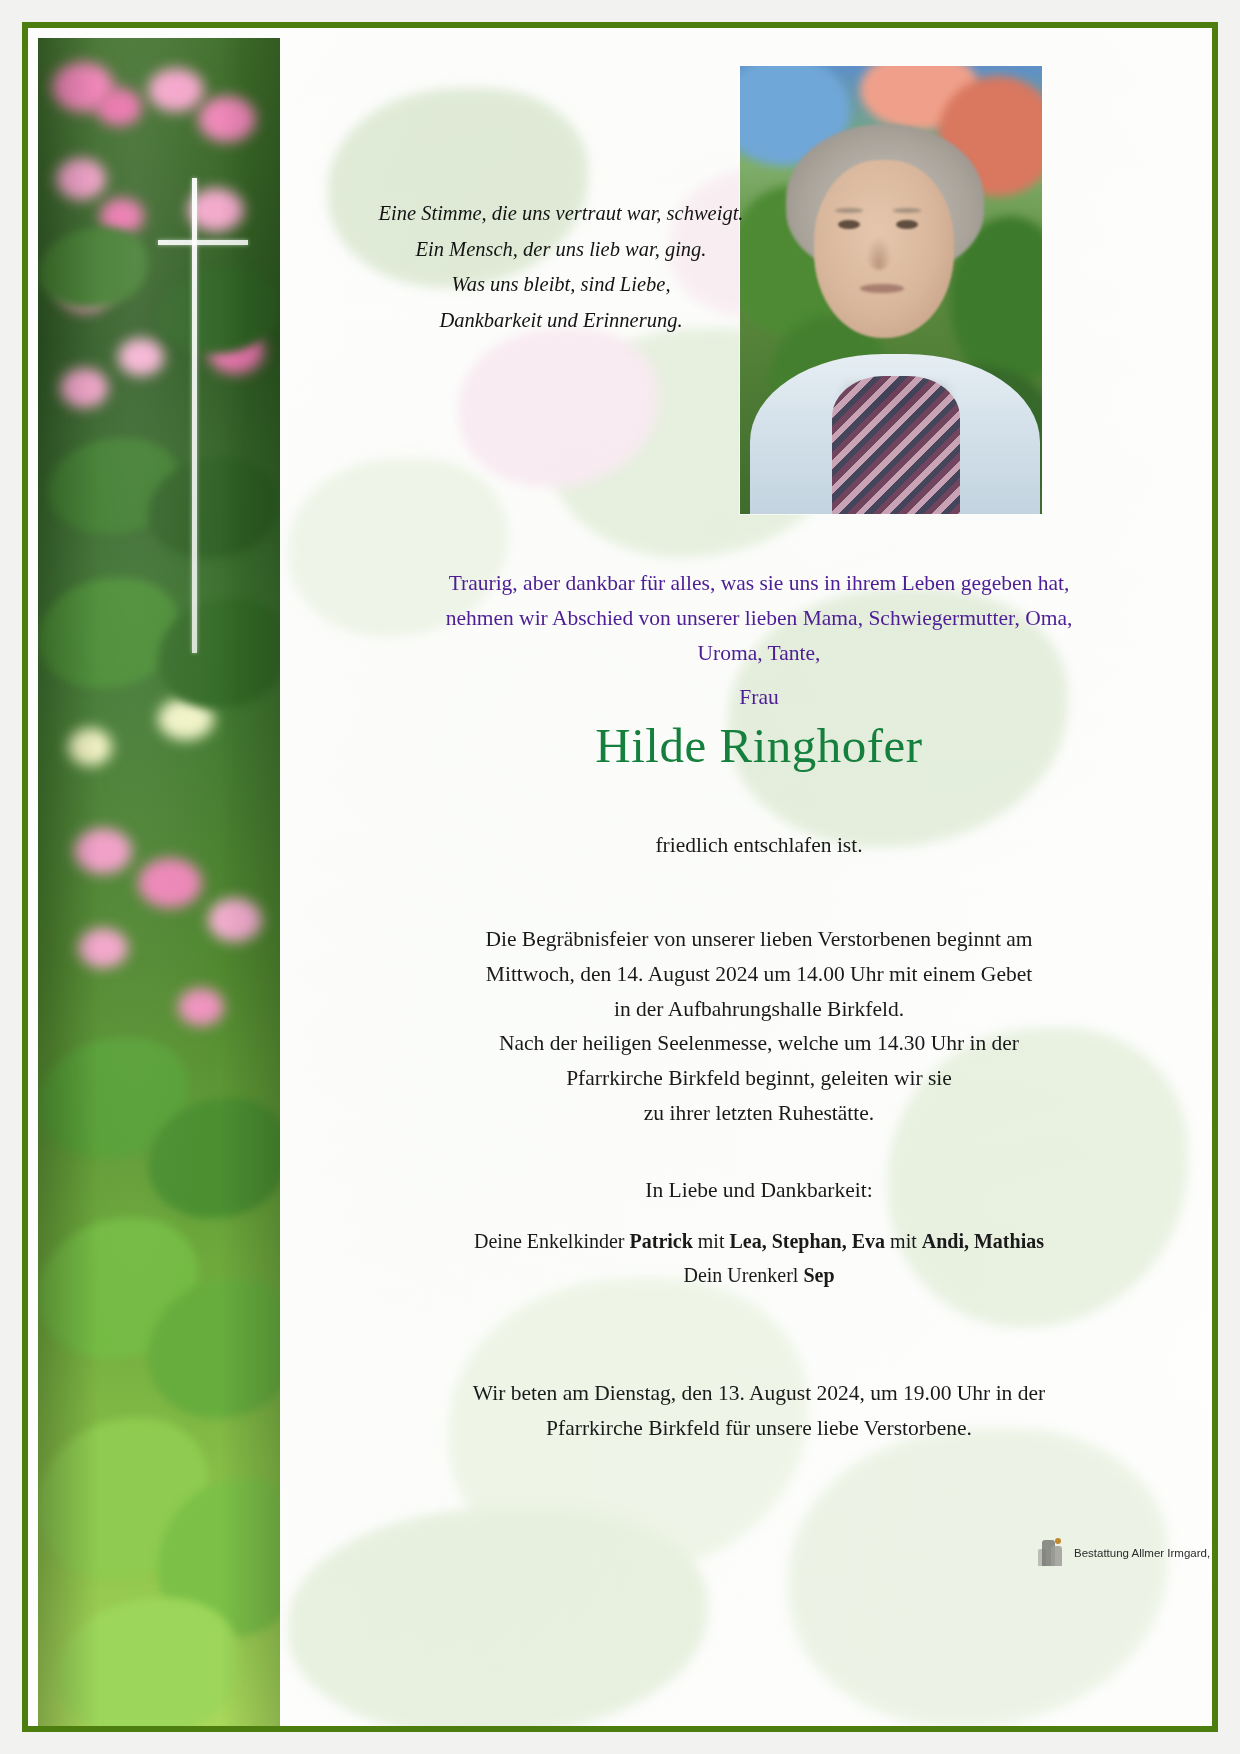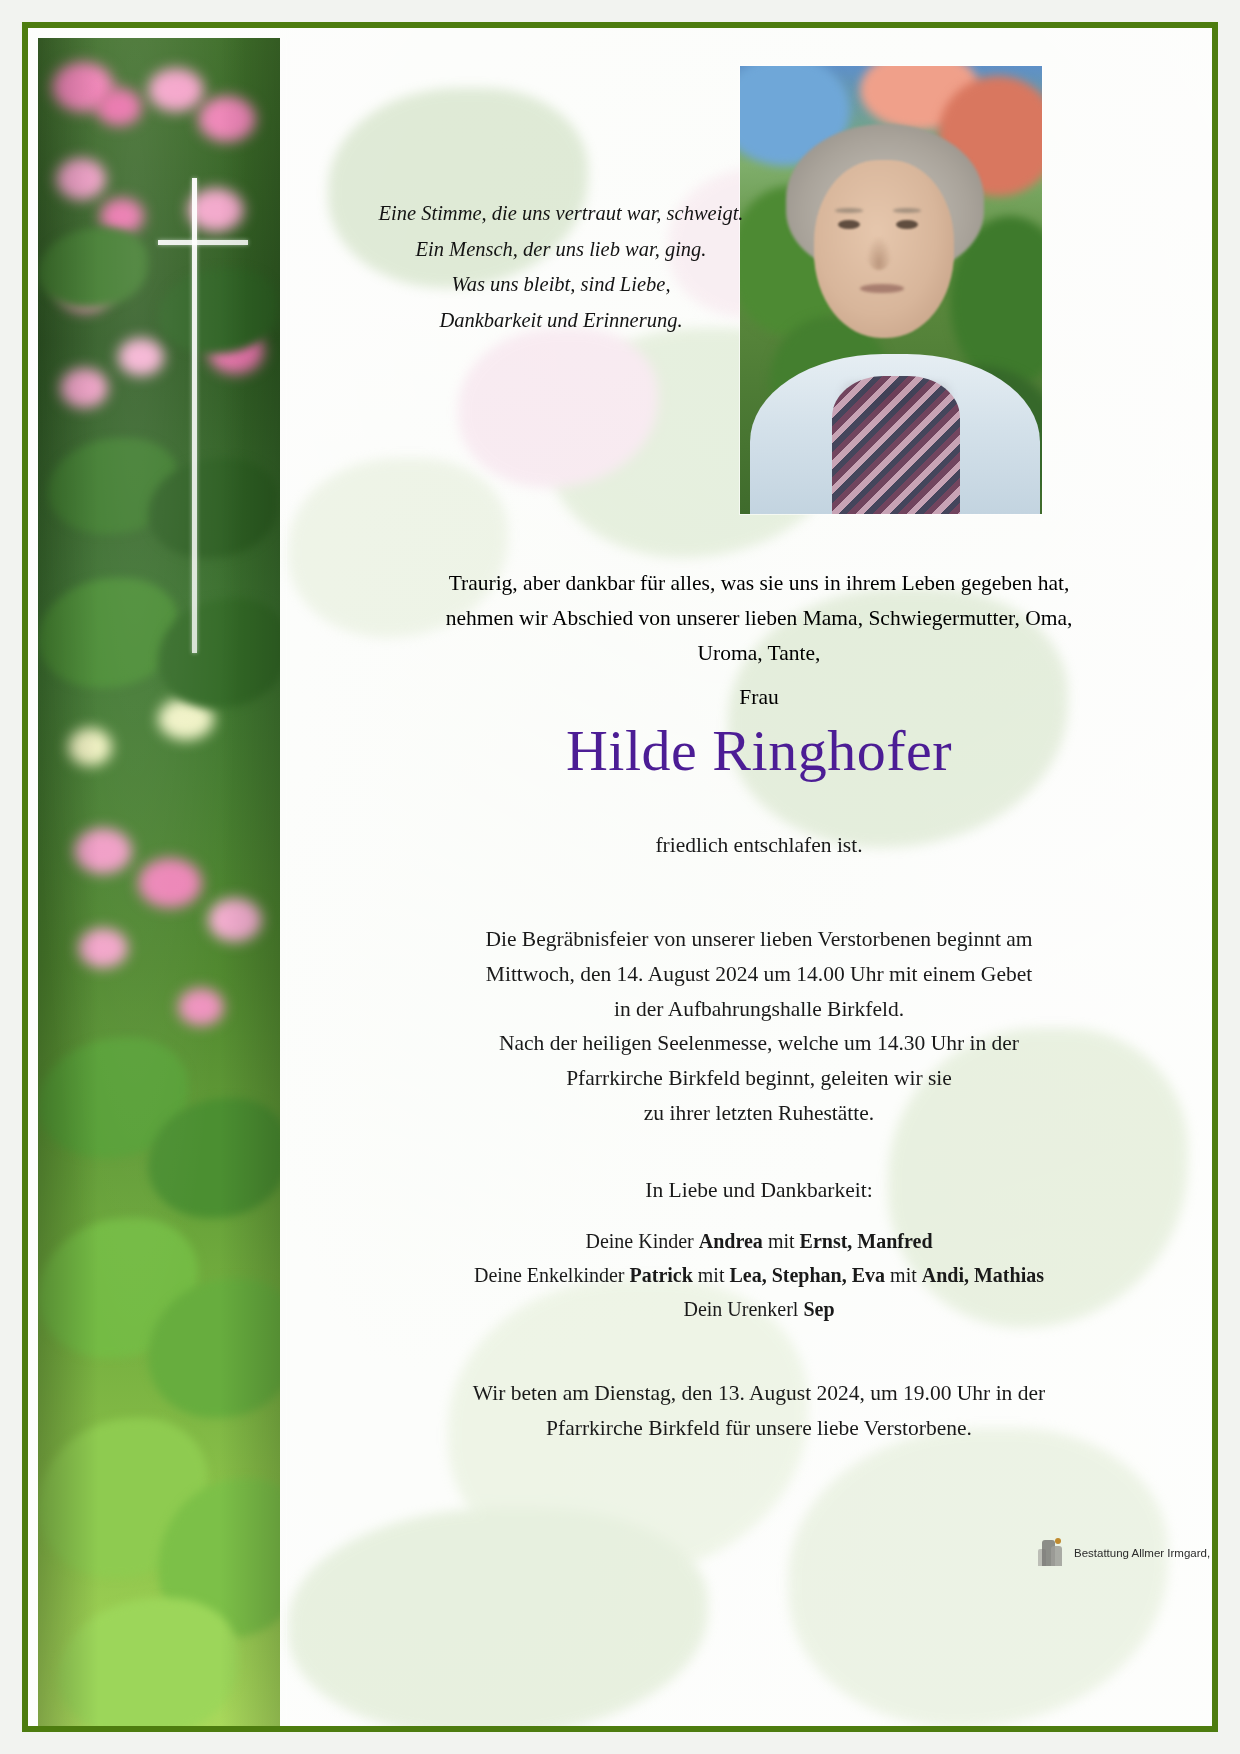--- a/index.html
+++ b/index.html
@@ -250,29 +250,29 @@
     position: absolute;
     left: 60px;
     width: 806px;
     text-align: center;
   }
 
   .intro {
     top: 538px;
     font-size: 21.5px;
     line-height: 1.62;
-    color: #000000;
+    color: #4c1d95;
   }
   .intro .frau { display: block; margin-top: 10px; }
 
   .name {
     top: 690px;
-    font-size: 58px;
+    font-size: 49px;
     letter-spacing: 0.5px;
-    color: #4c1d95;
+    color: #15803d;
     line-height: 1.15;
   }
 
   .died {
     top: 800px;
     font-size: 21.5px;
     line-height: 1.62;
   }
 
   .funeral {
@@ -469,21 +469,20 @@
         <div>Mittwoch, den 14. August 2024 um 14.00 Uhr mit einem Gebet</div>
         <div>in der Aufbahrungshalle Birkfeld.</div>
         <div>Nach der heiligen Seelenmesse, welche um 14.30 Uhr in der</div>
         <div>Pfarrkirche Birkfeld beginnt, geleiten wir sie</div>
         <div>zu ihrer letzten Ruhestätte.</div>
       </div>
 
       <div class="block thanks-title">In Liebe und Dankbarkeit:</div>
 
       <div class="block family">
-        <div id="fam-0"><span>Deine Kinder </span><b>Andrea</b><span> mit </span><b>Ernst, Manfred</b></div>
         <div id="fam-1"><span>Deine Enkelkinder </span><b>Patrick</b><span> mit </span><b>Lea, Stephan, Eva</b><span> mit </span><b>Andi, Mathias</b></div>
         <div id="fam-2"><span>Dein Urenkerl </span><b>Sep</b></div>
       </div>
 
       <div class="block prayer">
         <div>Wir beten am Dienstag, den 13. August 2024, um 19.00 Uhr in der</div>
         <div>Pfarrkirche Birkfeld für unsere liebe Verstorbene.</div>
       </div>
 
       <div class="footer">

